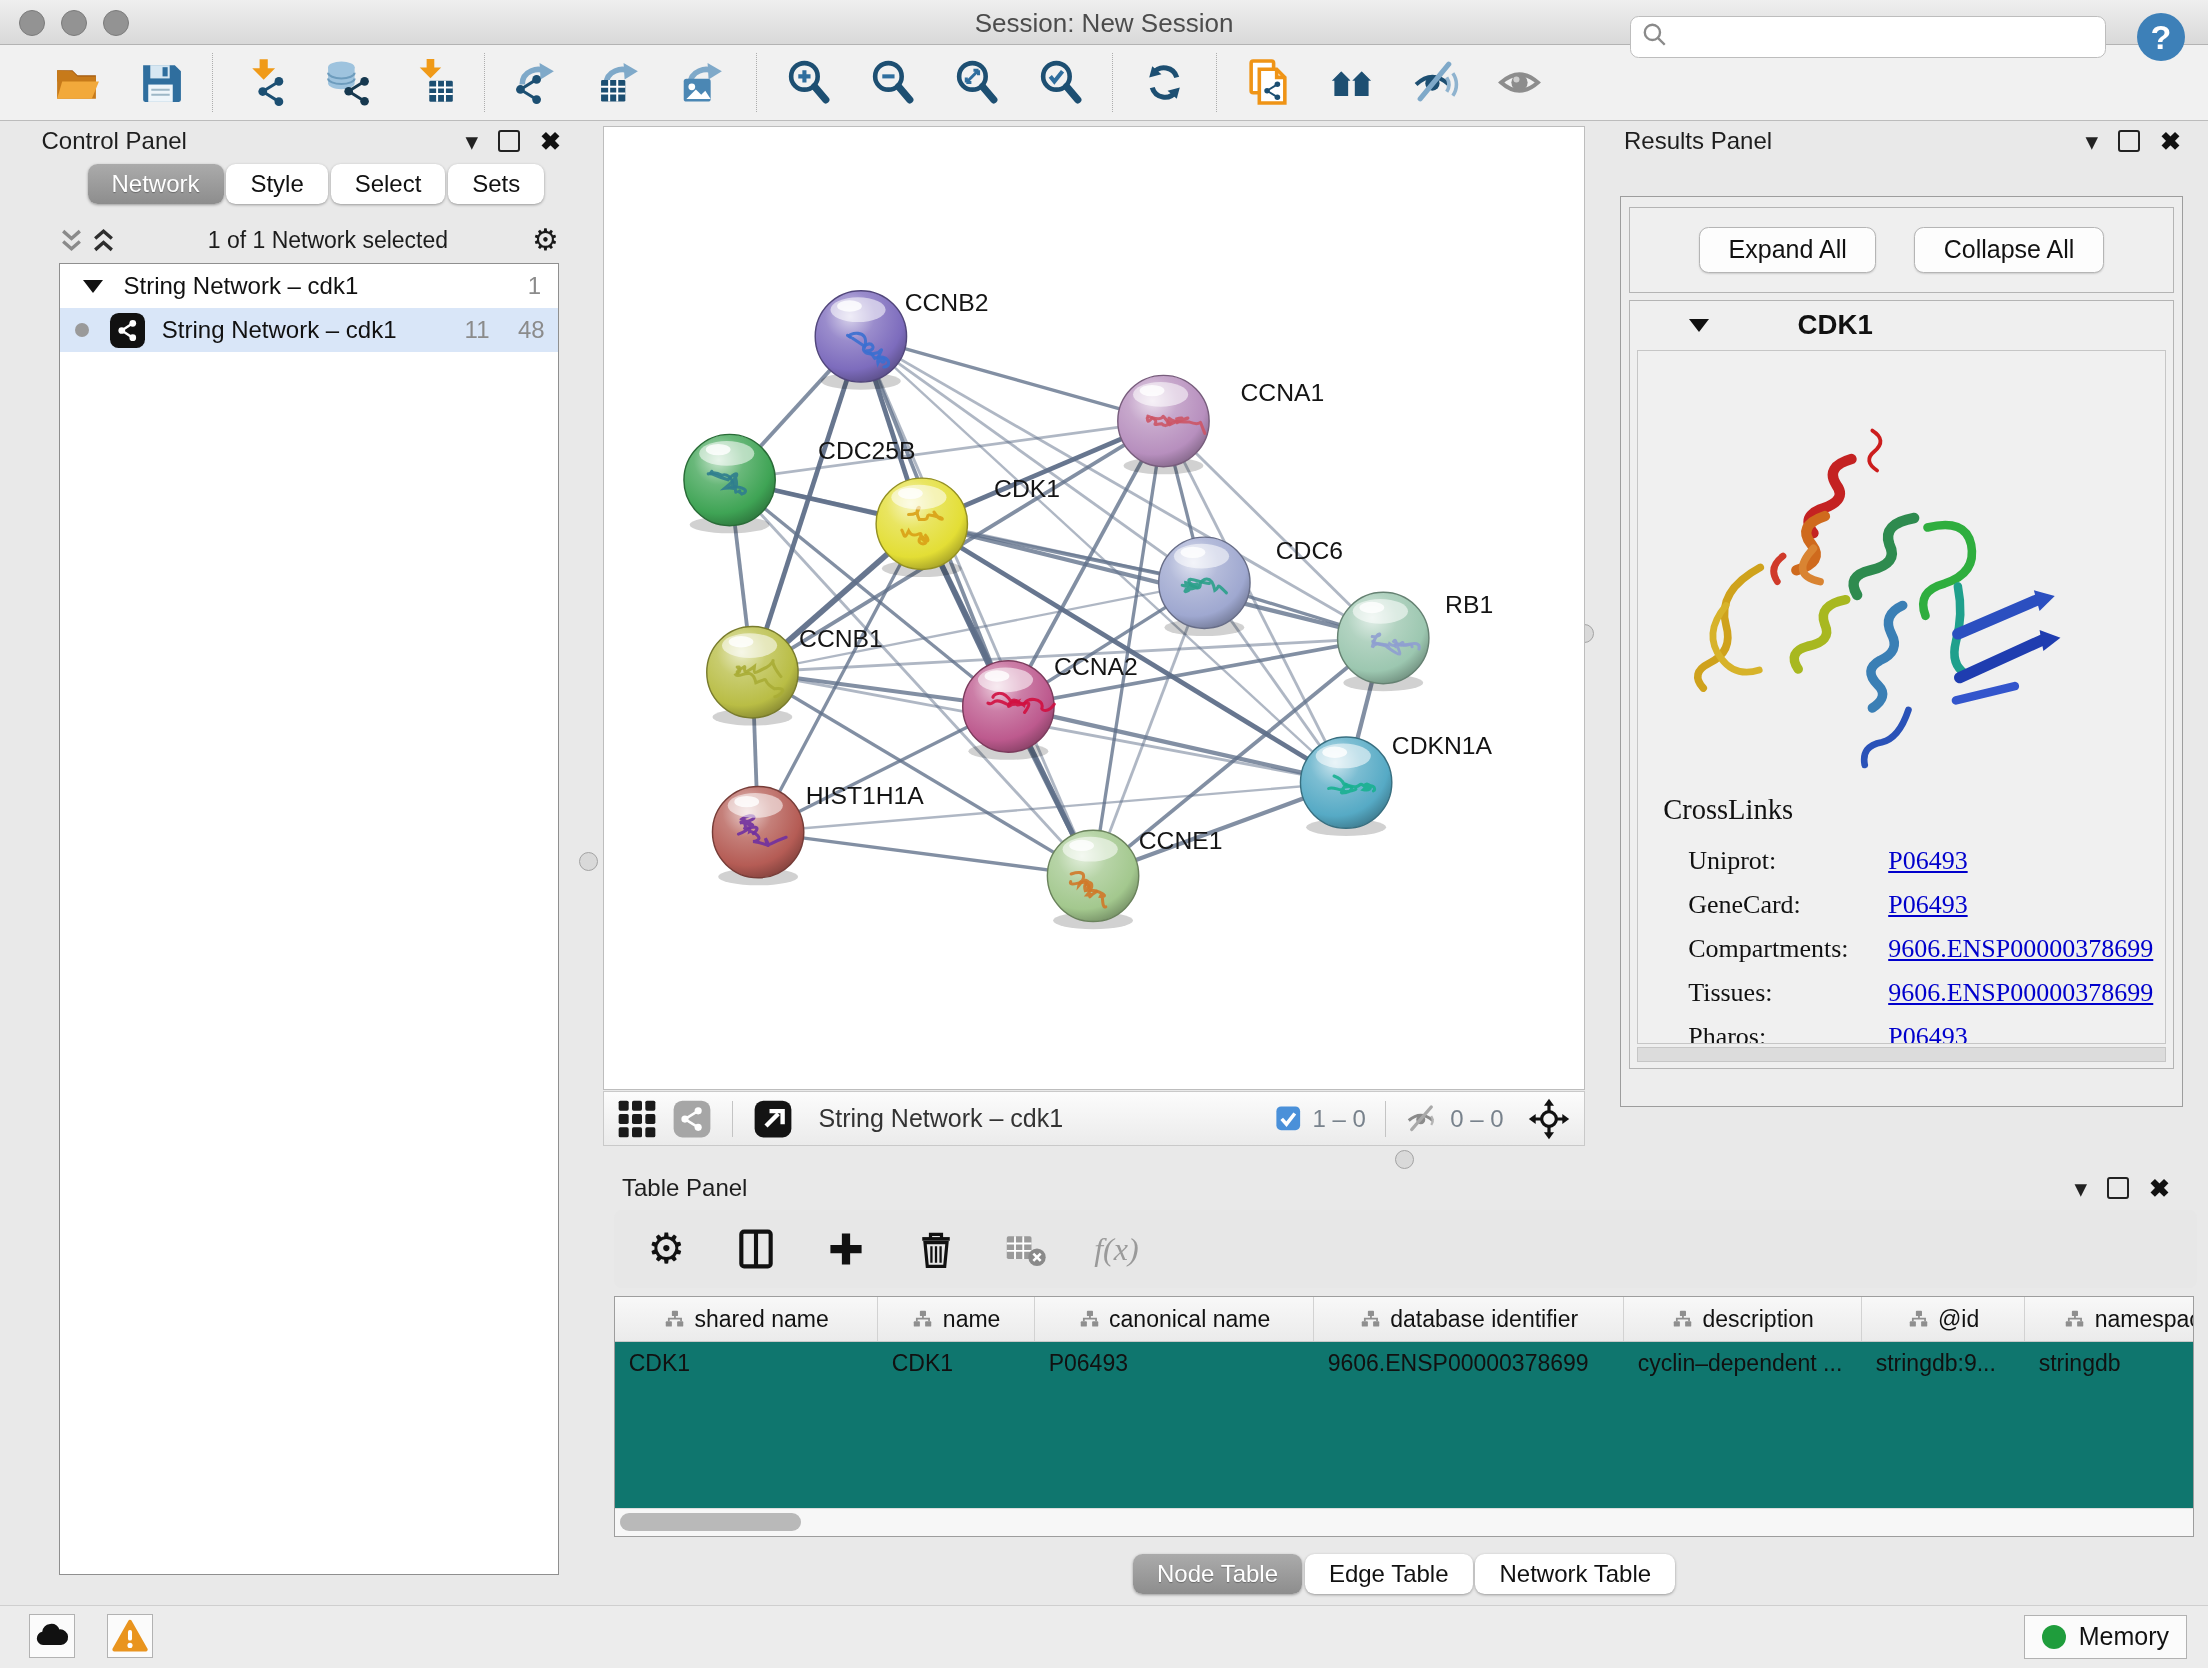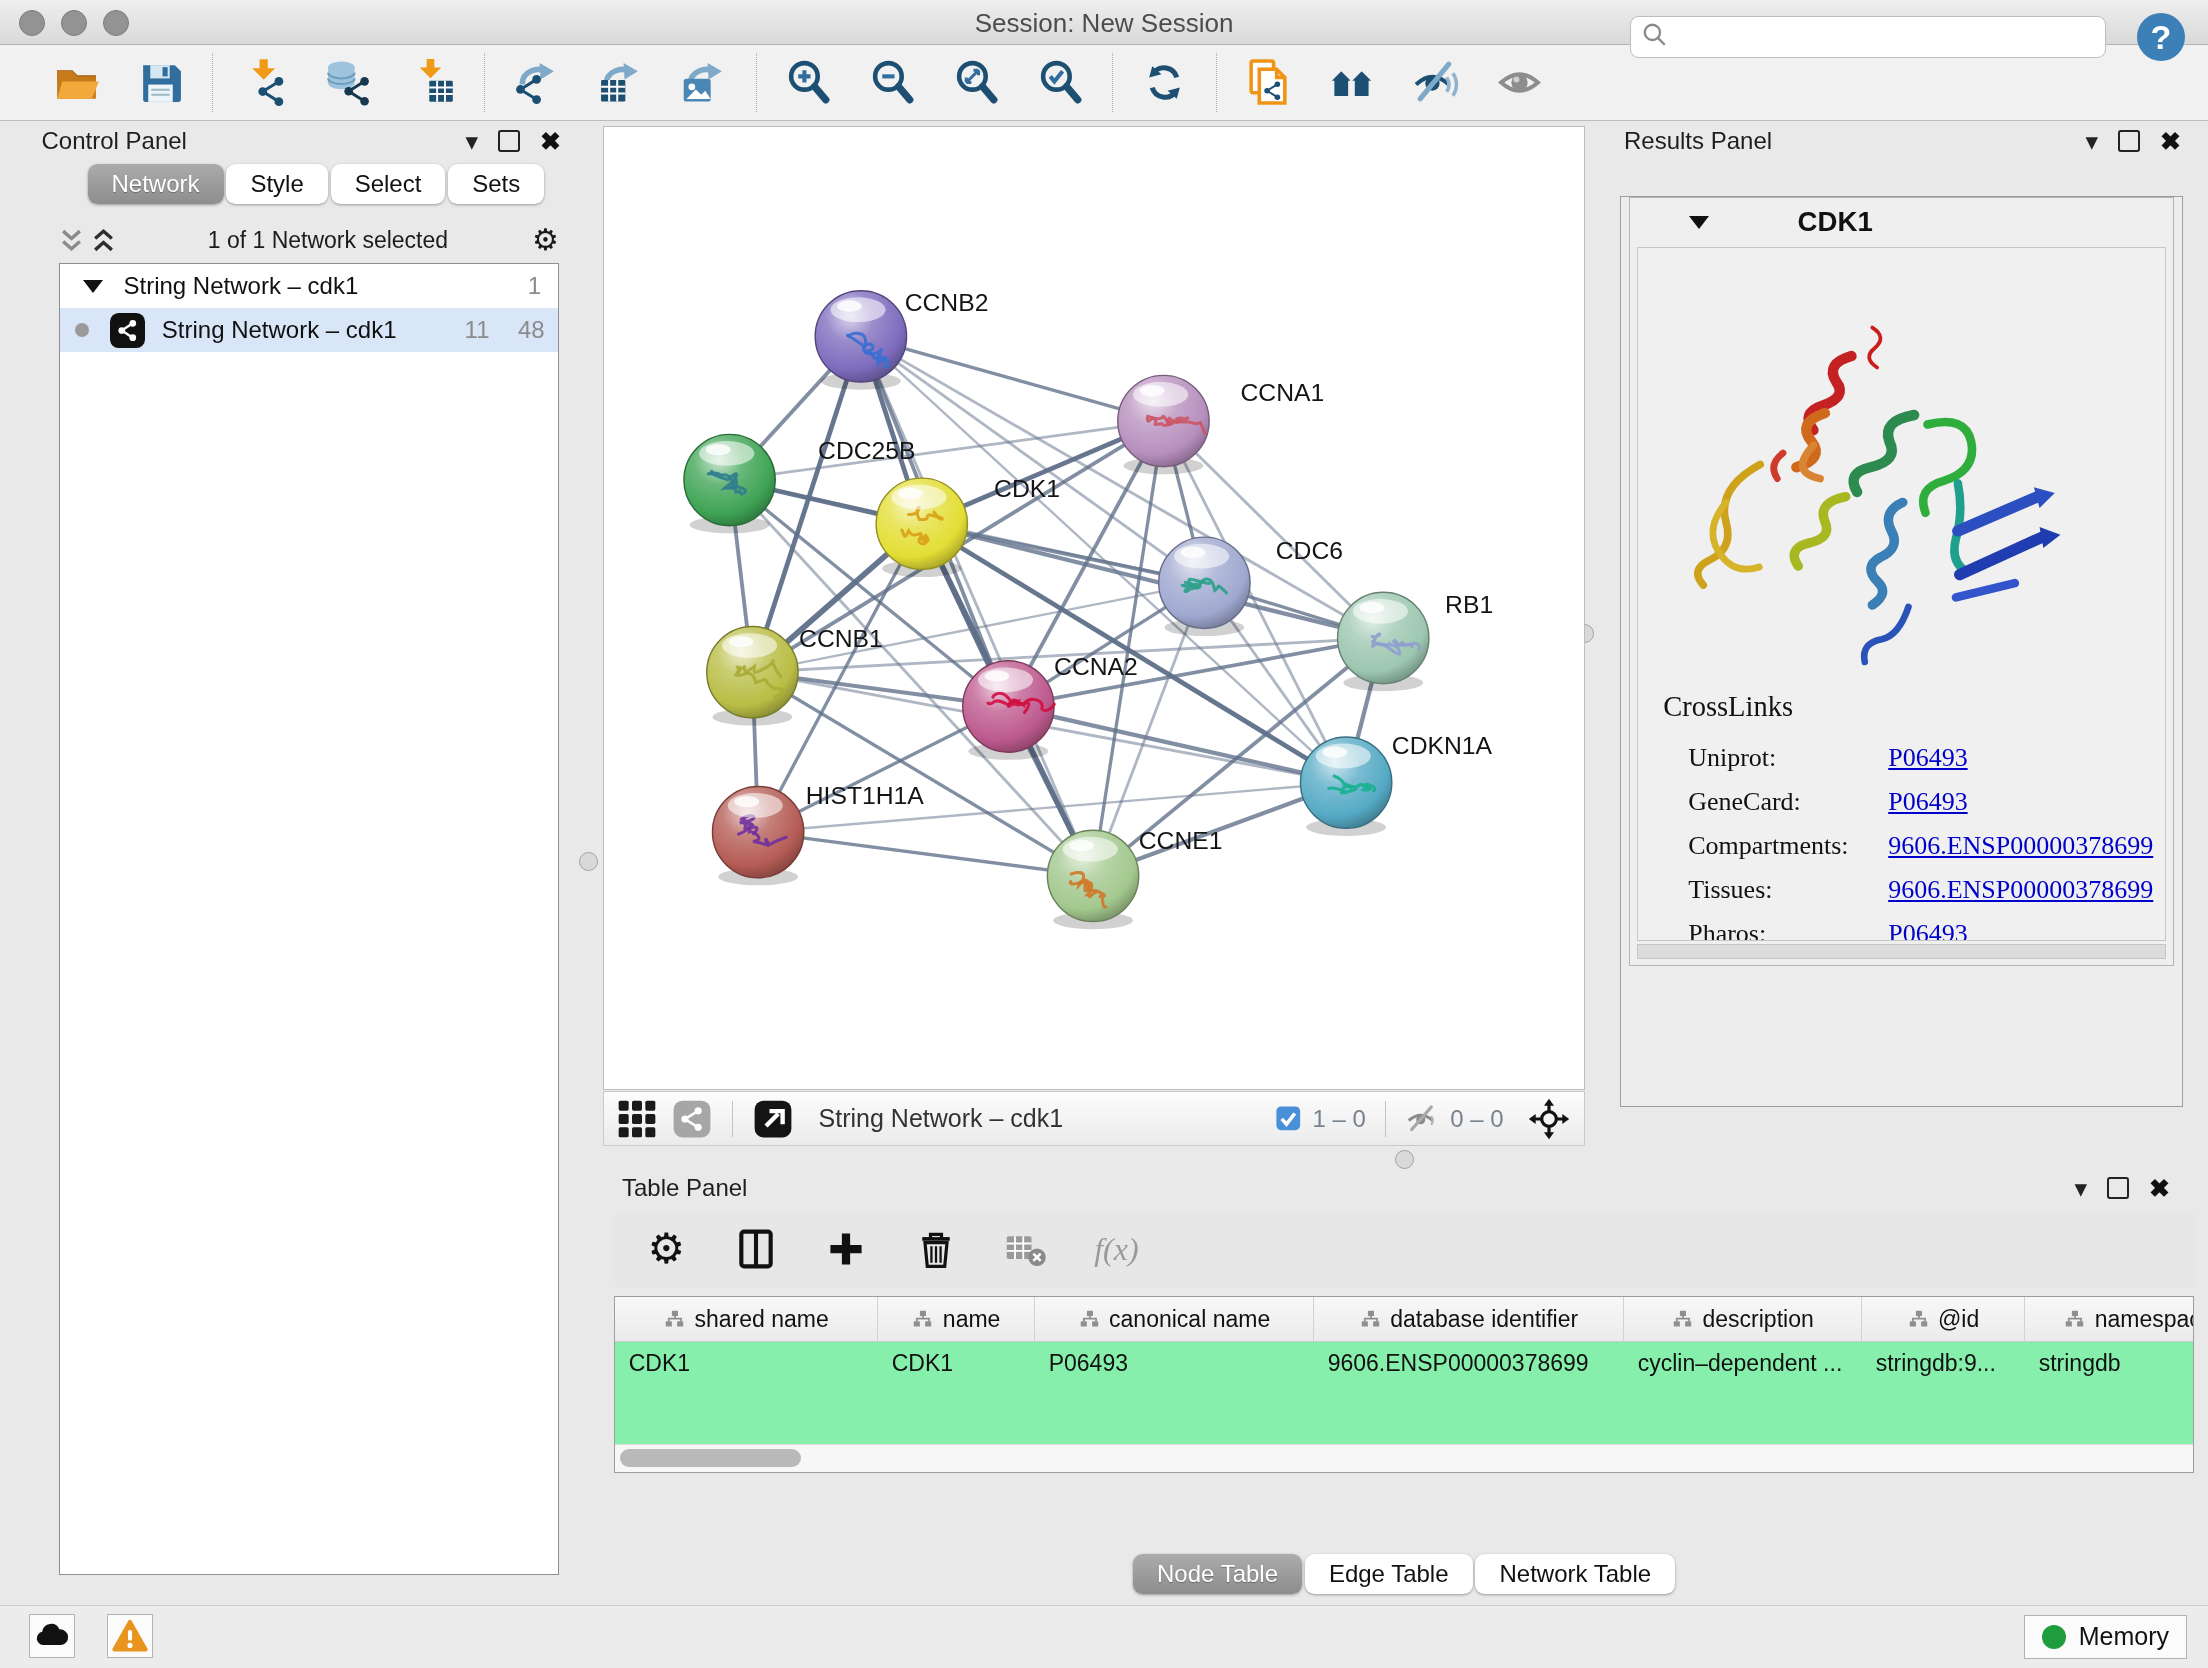--- a/index.html
+++ b/index.html
@@ -79,21 +79,21 @@
   .xlinks{position:absolute;left:25px;top:443px;font-family:"Liberation Serif",serif}
   .xl-head{font-size:28.5px;font-weight:normal;color:#111;margin-bottom:13.3px}
   .xl-row{display:grid;grid-template-columns:200px auto;height:44px;align-items:center;font-size:26px;color:#111;padding-left:25px}
   .xl-row a{color:#0000cc;text-decoration:underline;cursor:pointer}
 
   
   #table-panel{position:absolute;left:603px;top:1172px;width:1605px;height:434px}
   #tp-head{left:19px;top:0;right:19px;height:32px}
   #tp-toolbar{position:absolute;left:11.4px;top:38px;right:11.4px;height:78px;background:#e7e7e7;border-radius:7.6px;display:flex;align-items:center;padding-left:30px;gap:46px}
   #tp-toolbar .tp-ico{display:flex;align-items:center;justify-content:center;cursor:pointer}
-  #tp-table{position:absolute;left:11.4px;top:124px;right:14px;height:177px;background:#86efac;border:1.9px solid #9d9d9d;box-sizing:border-box;overflow:hidden}
+  #tp-table{position:absolute;left:11.4px;top:124px;right:14px;height:241px;background:#0f766e;border:1.9px solid #9d9d9d;box-sizing:border-box;overflow:hidden}
   #tp-cols{display:flex;height:44px;background:linear-gradient(#f8f8f8,#ebebeb);border-bottom:1.9px solid #c9c9c9}
   .col-h{display:flex;align-items:center;justify-content:center;gap:9.5px;border-right:1px solid #d2d2d2;font-size:23px;color:#111;box-sizing:border-box;overflow:hidden;white-space:nowrap;flex:0 0 auto;cursor:pointer}
   .col-h svg{width:21px;height:21px;flex:0 0 auto}
   #tp-row{display:flex;height:42px;align-items:center}
   .cell{font-size:23px;color:#111;padding-left:13.3px;box-sizing:border-box;white-space:nowrap;overflow:hidden;flex:0 0 auto}
   #tp-scroll{position:absolute;left:0;right:0;bottom:0;height:27px;background:#f7f7f7;border-top:1px solid #ddd}
   #tp-thumb{position:absolute;left:4.8px;top:3.8px;width:181px;height:18px;border-radius:9.5px;background:#b9b9b9;cursor:pointer}
   #tp-tabs{position:absolute;left:0;right:0;top:382px;display:flex;justify-content:center}
 
   
@@ -664,20 +664,24 @@
   <div id="results-panel">
     <div class="panel-head" id="rp-head" style="left:34px;top:0;right:27px">
       <span class="panel-title">Results Panel</span>
       <span class="panel-ctrls">
         <span class="pc-caret">▾</span>
         <span class="pc-box"></span>
         <span class="pc-x">✖</span>
       </span>
     </div>
     <div id="rp-box">
+      <div class="rp-group">
+        <span class="rp-btn">Expand All</span>
+        <span class="rp-btn">Collapse All</span>
+      </div>
       <div class="rp-section">
         <div class="rp-sec-head">
           <span class="tree-caret"></span>
           <span class="pname">CDK1</span>
         </div>
         <div class="rp-inner">
           <svg id="protein-art" width="428" height="380" viewBox="0 0 450 400">
             <g fill="none" stroke-linecap="round">
               <path d="M218 28 q16 10 2 22 q-12 10 3 20" stroke="#cc1d1d" stroke-width="4"></path>
               <path d="M196 58 q-28 8 -16 27 q12 16 -14 25 q-24 8 -10 26" stroke="#c42222" stroke-width="11"></path>

